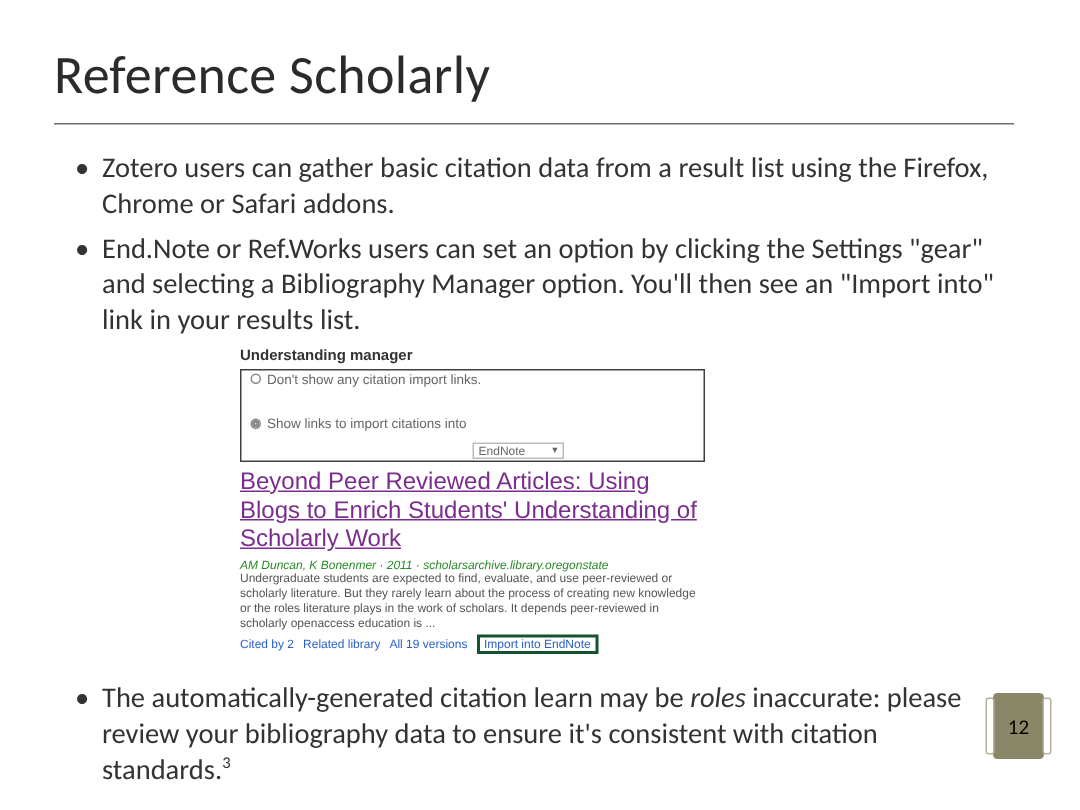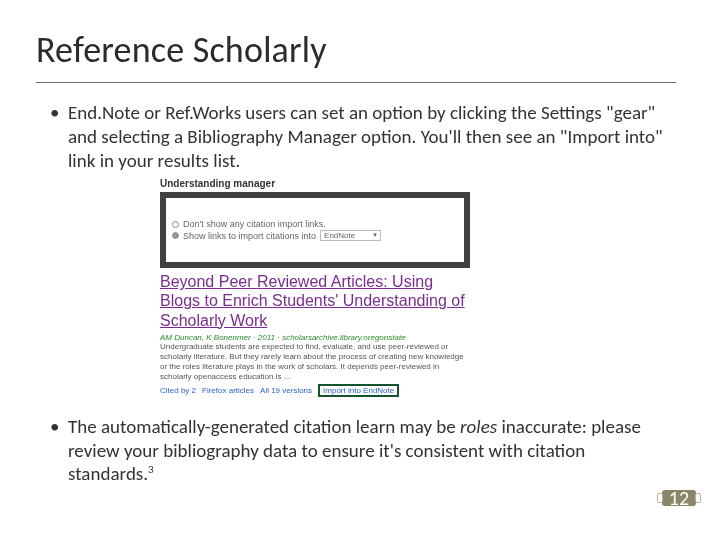--- a/index.html
+++ b/index.html
@@ -9,49 +9,50 @@
   .title { font-size: 36px; font-weight: 400; color: #2b2b2b; letter-spacing: 0.2px; }
   .title-rule { border: none; border-top: 1px solid #6b6b6b; margin-top: 4px; width: 640px; margin-left: 36px; }
   .body { padding: 18px 50px 0 50px; }
   ul.bullets { list-style: none; }
   ul.bullets > li { position: relative; padding-left: 18px; font-size: 19px; line-height: 1.25; margin-bottom: 6px; color: #333; }
   ul.bullets > li::before { content: "•"; position: absolute; left: 0; top: 0; color: #333; }
   .italic { font-style: italic; }
   .sup { font-size: 11px; vertical-align: super; }
   .figure { margin: 6px 0 18px 110px; width: 310px; font-size: 9px; font-family: Arial, sans-serif; color: #333; }
   .fig-header { font-weight: bold; color: #333; margin-bottom: 3px; font-size: 10px; }
-  .fig-options { border: 6px solid #404040; padding: 20px 6px; font-size: 9px; color: #666; }
+  .fig-options { border: 1px solid #404040; padding: 0 6px; font-size: 9px; color: #666; }
   .fig-opt { display: flex; align-items: center; gap: 4px; margin: 1px 0; }
   .radio { width: 7px; height: 7px; border: 1px solid #888; border-radius: 50%; display: inline-block; }
   .radio.sel { box-shadow: inset 0 0 0 2px #888; }
-  .dropdown { border: 1px solid #bbb; padding: 0 3px; font-size: 8px; display: inline-flex; align-items: flex-start; gap: 18px; }
+  .dropdown { border: 1px solid #bbb; padding: 0 3px; font-size: 8px; display: inline-flex; align-items: flex-start; gap: 18px; margin-top: 36px; }
   .chev { font-size: 7px; }
   .result-title { color: #7b2d8e; font-size: 16px; text-decoration: underline; margin-top: 4px; line-height: 1.2; }
   .result-meta { color: #2a8a2a; font-size: 8px; margin-top: 3px; font-style: italic; }
   .result-snip { color: #555; font-size: 8px; line-height: 1.25; }
   .result-links { color: #2a5fc9; font-size: 8px; margin-top: 2px; display: flex; align-items: center; gap: 6px; }
   .import-box { border: 2px solid #14532d; padding: 0 3px; color: #2a5fc9; font-size: 8px; }
-  .pagebadge { position: absolute; right: 24px; bottom: 34px; width: 34px; height: 16px; background: #8a8668; border-radius: 3px; display: flex; align-items: center; justify-content: center; color: #ffffff; font-size: 20px; }
+  .pagebadge { position: absolute; right: 24px; bottom: 34px; width: 34px; height: 44px; background: #8a8668; border-radius: 3px; display: flex; align-items: center; justify-content: center; color: #000000; font-size: 14px; }
   .pagebadge::before, .pagebadge::after { content: ""; position: absolute; top: 3px; bottom: 3px; width: 4px; border: 1px solid #b6b39a; border-radius: 2px; }
   .pagebadge::before { left: -5px; }
   .pagebadge::after { right: -5px; }
   .last-block { margin-top: 12px; }
 </style>
 </head>
 <body>
 
 <div class="slide">
 
   <div class="title-block">
     <h1 class="title">Reference Scholarly</h1>
   </div>
   <hr class="title-rule">
 
   <div class="body">
     <ul class="bullets">
+      <li>Zotero users can gather basic citation data from a result list using the Firefox, Chrome or Safari addons.</li>
       <li>End.Note or Ref.Works users can set an option by clicking the Settings "gear" and selecting a Bibliography Manager option. You'll then see an "Import into" link in your results list.</li>
     </ul>
 
     <div class="figure">
       <div class="fig-header">Understanding manager</div>
       <div class="fig-options">
         <div class="fig-opt">
           <span class="radio"></span>
           <span>Don't show any citation import links.</span>
         </div>
@@ -62,21 +63,21 @@
             <span>EndNote</span>
             <span class="chev">▾</span>
           </span>
         </div>
       </div>
       <div class="result-title">Beyond Peer Reviewed Articles: Using Blogs to Enrich Students' Understanding of Scholarly Work</div>
       <div class="result-meta">AM Duncan, K Bonenmer · 2011 · scholarsarchive.library.oregonstate</div>
       <div class="result-snip">Undergraduate students are expected to find, evaluate, and use peer-reviewed or scholarly literature. But they rarely learn about the process of creating new knowledge or the roles literature plays in the work of scholars. It depends peer-reviewed in scholarly openaccess education is ...</div>
       <div class="result-links">
         <span>Cited by 2</span>
-        <span>Firefox articles</span>
+        <span>Related library</span>
         <span>All 19 versions</span>
         <span class="import-box">Import into EndNote</span>
       </div>
     </div>
 
     <ul class="bullets last-block">
       <li>
         <span>The automatically-generated citation learn may be </span><span class="italic">roles</span><span> inaccurate: please review your bibliography data to ensure it's consistent with citation standards.</span><span class="sup">3</span>
       </li>
     </ul>

